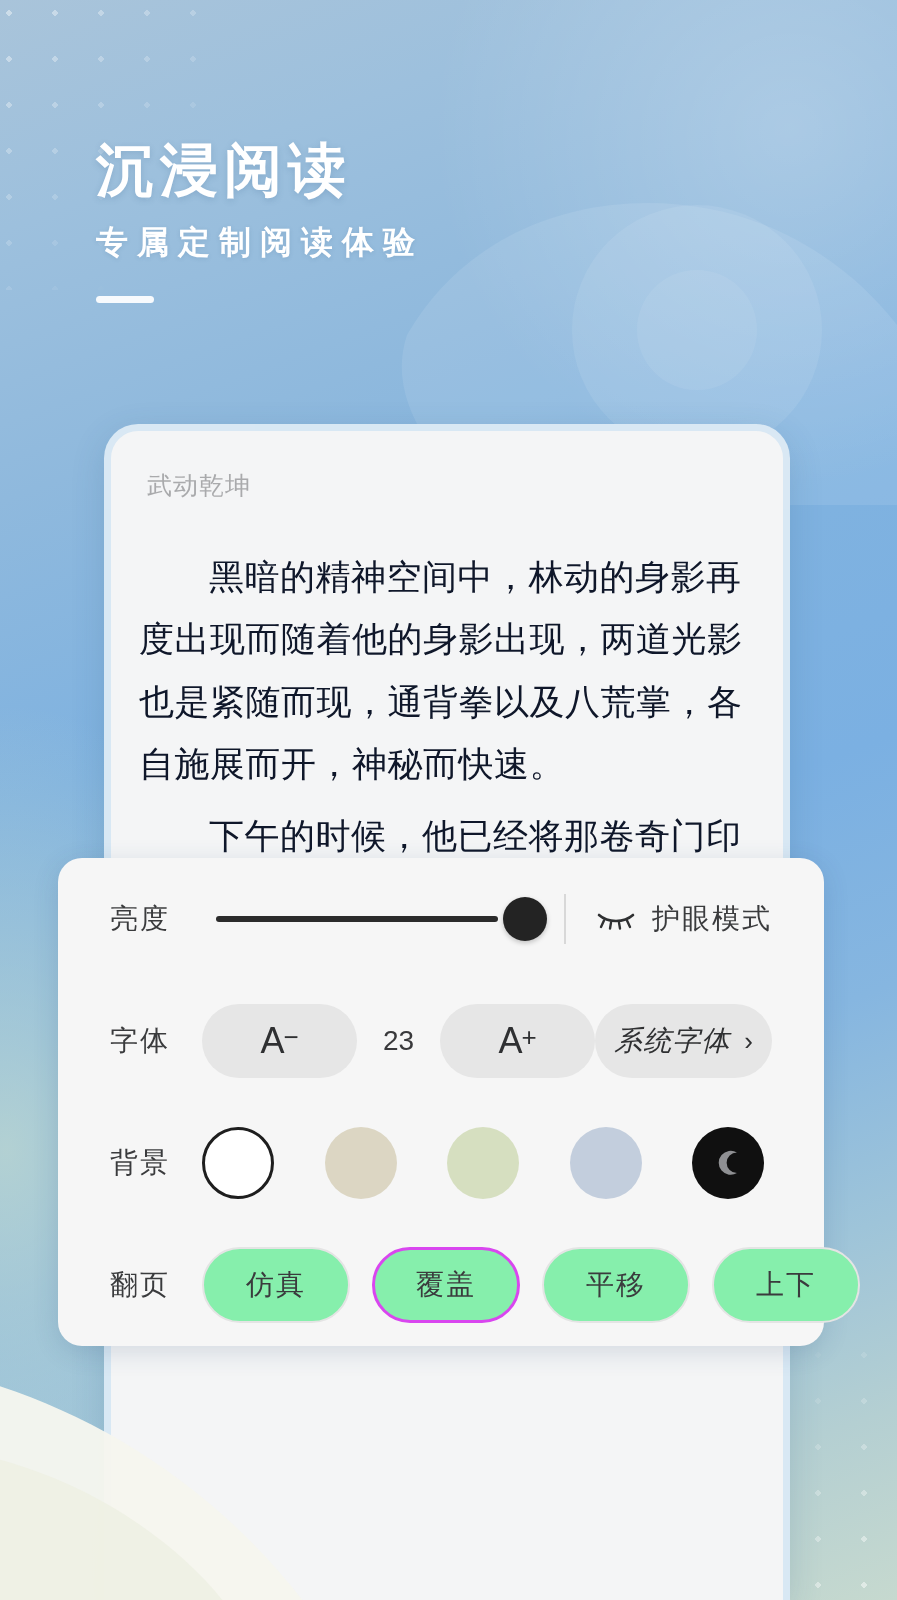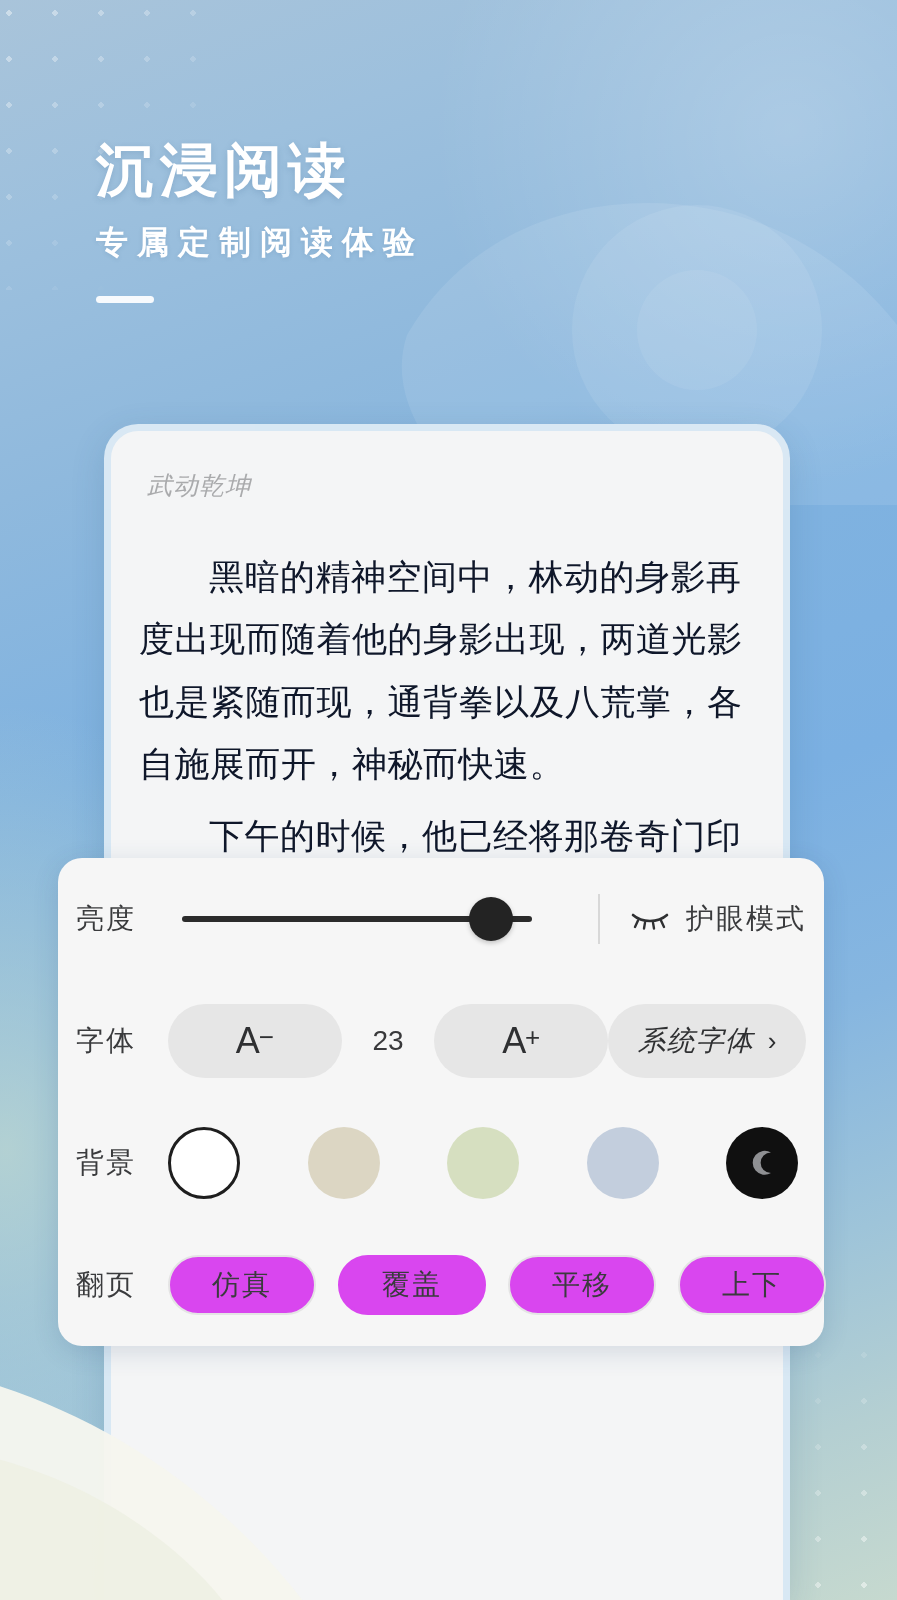--- a/index.html
+++ b/index.html
@@ -88,37 +88,37 @@
     width:686px; height:1176px;
     background:#f4f5f6;
     border-radius:34px 34px 0 0;
     border:7px solid rgba(214,231,244,.92);
     border-bottom:none;
     box-shadow:0 10px 34px rgba(40,80,120,.16);
     overflow:hidden;
   }
   .book-name {
     margin:38px 0 0 36px;
-    font-size:25px; color:#a9aaac; letter-spacing:1px;font-style:italic;
+    font-size:25px; color:#a9aaac; letter-spacing:1px;
   }
   .book-body { margin:44px 28px 0 28px; }
   .para {
     font-size:35px; line-height:1.78; color:#0f172a;
     text-indent:2em; letter-spacing:.5px;
     margin-bottom:10px;
   }
 
   
   .panel {
     position:absolute; left:58px; top:858px;
     width:766px; height:488px;
     background:#f6f6f6;
     border-radius:24px;
     box-shadow:0 6px 26px rgba(40,70,110,.16);
-    padding:0 18px;
+    padding:0 52px;
     z-index:5;
   }
   .row { display:flex; align-items:center; height:122px; }
   .row-label {
     font-size:28px; color:#3a3b3d; letter-spacing:2px;
     width:92px; flex:0 0 92px;
   }
 
   
   .slider-wrap { position:relative; flex:1; height:40px; display:flex; align-items:center; margin-right:8px; }
@@ -145,22 +145,22 @@
 
   
   .swatches { display:flex; align-items:center; gap:0; flex:1; justify-content:space-between; padding-right:8px; }
   .sw { width:72px; height:72px; border-radius:50%; cursor:pointer;
         display:flex; align-items:center; justify-content:center; }
   .sw.selected { border:3px solid #1e1e1e; }
 
   
   .turns { display:flex; align-items:center; gap:22px; flex:1; justify-content:space-between; padding-right:2px; }
   .turn {
-    width:148px; height:60px; border-radius:38px;
-    border:2px solid #e4e4e4; background:#d946ef;
+    width:148px; height:76px; border-radius:38px;
+    border:2px solid #e4e4e4; background:#86efac;
     display:flex; align-items:center; justify-content:center;
     font-size:28px; color:#3a3b3d; letter-spacing:2px; cursor:pointer;
   }
   .turn.active { border:3px solid #d946ef; }
 </style>
 </head>
 <body>
 
 <div id="screen">
 

